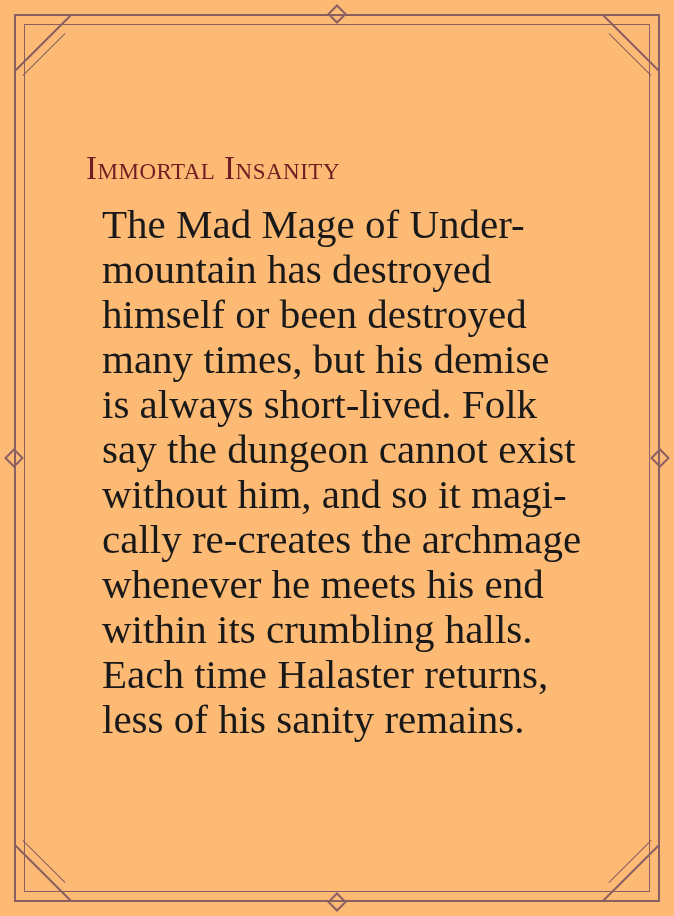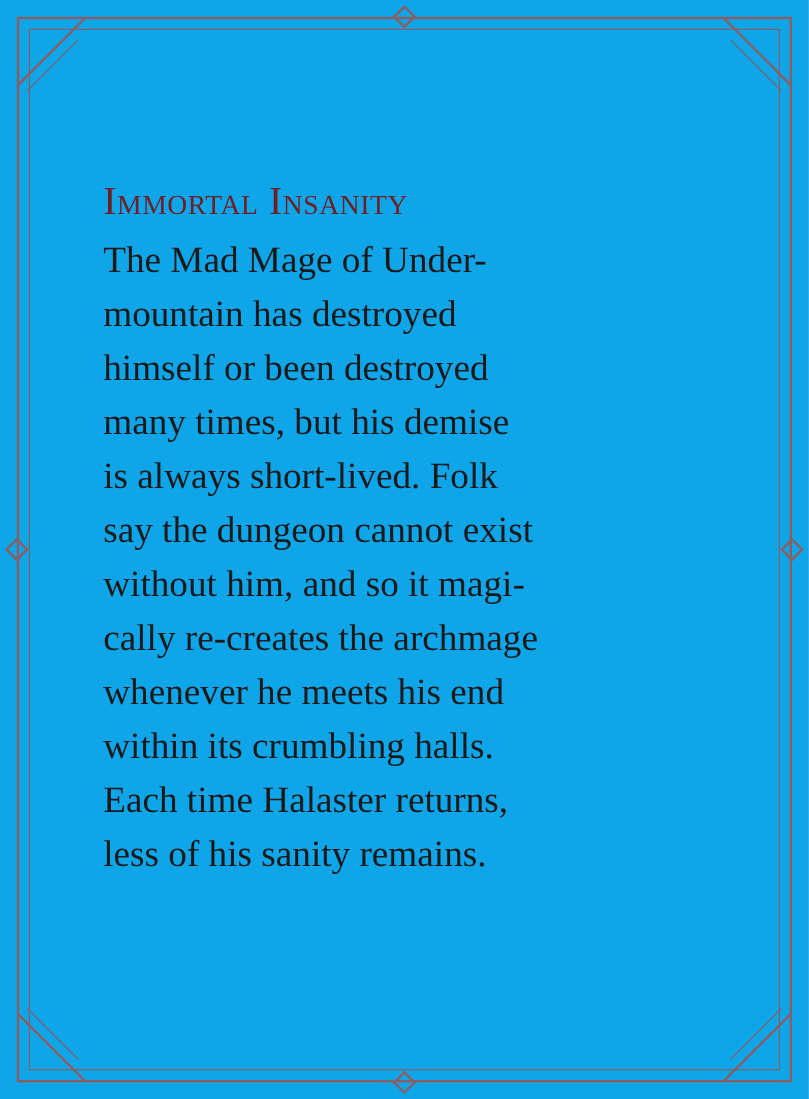--- a/index.html
+++ b/index.html
@@ -13,21 +13,21 @@
     font-family: "Liberation Serif", serif;
     overflow: hidden;
   }
 
   .card {
     position: absolute;
     left: 0;
     top: 0;
     width: 674px;
     height: 916px;
-    background: #0ea5e9;
+    background: #fdba74;
     box-sizing: border-box;
   }
 
   
   .frame-outer {
     position: absolute;
     left: 14px;
     top: 14px;
     right: 14px;
     bottom: 14px;
@@ -101,23 +101,23 @@
     font-size: 33px;
     line-height: 1.1;
     margin: 0 0 8px 0;
     font-variant: small-caps;
     letter-spacing: 0.5px;
     font-weight: normal;
   }
 
   .body-text {
     color: #191919;
-    font-size: 31px;
+    font-size: 41px;
     line-height: 45px;
-    margin: 0;
+    margin: 16px;
     white-space: pre-line;
   }
 </style>
 </head>
 <body>
 
 <div class="card">
 
   <div class="frame-outer"></div>
   <div class="frame-inner"></div>

